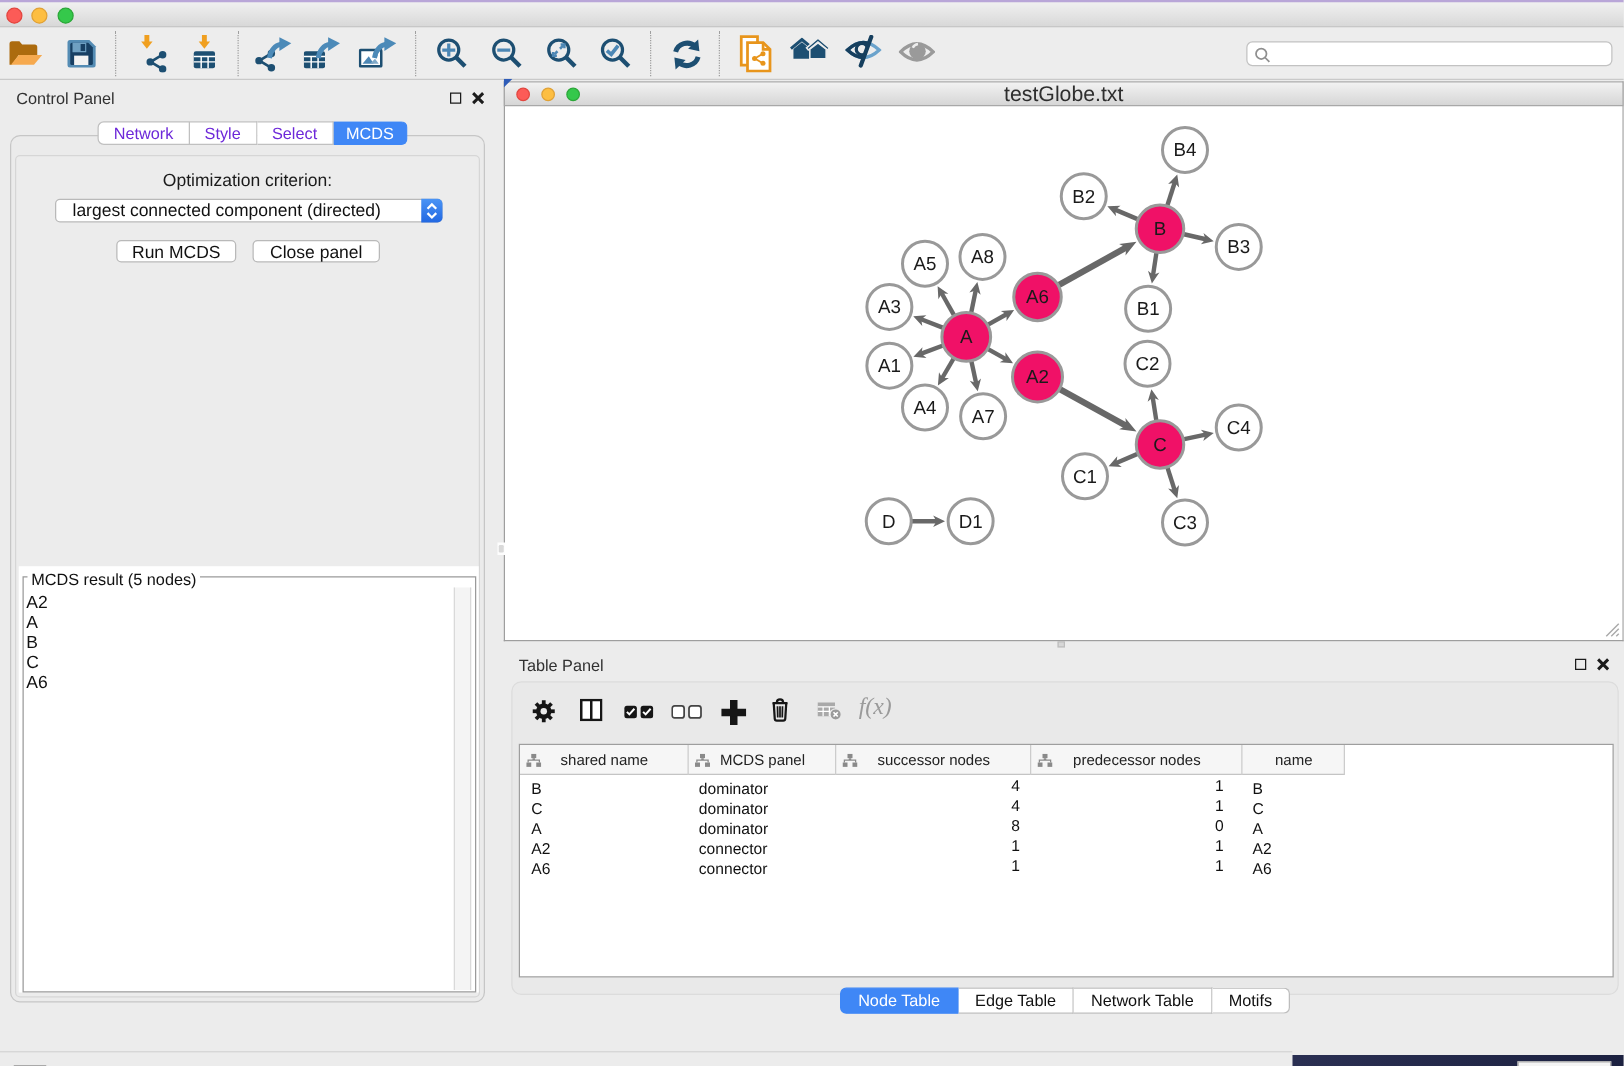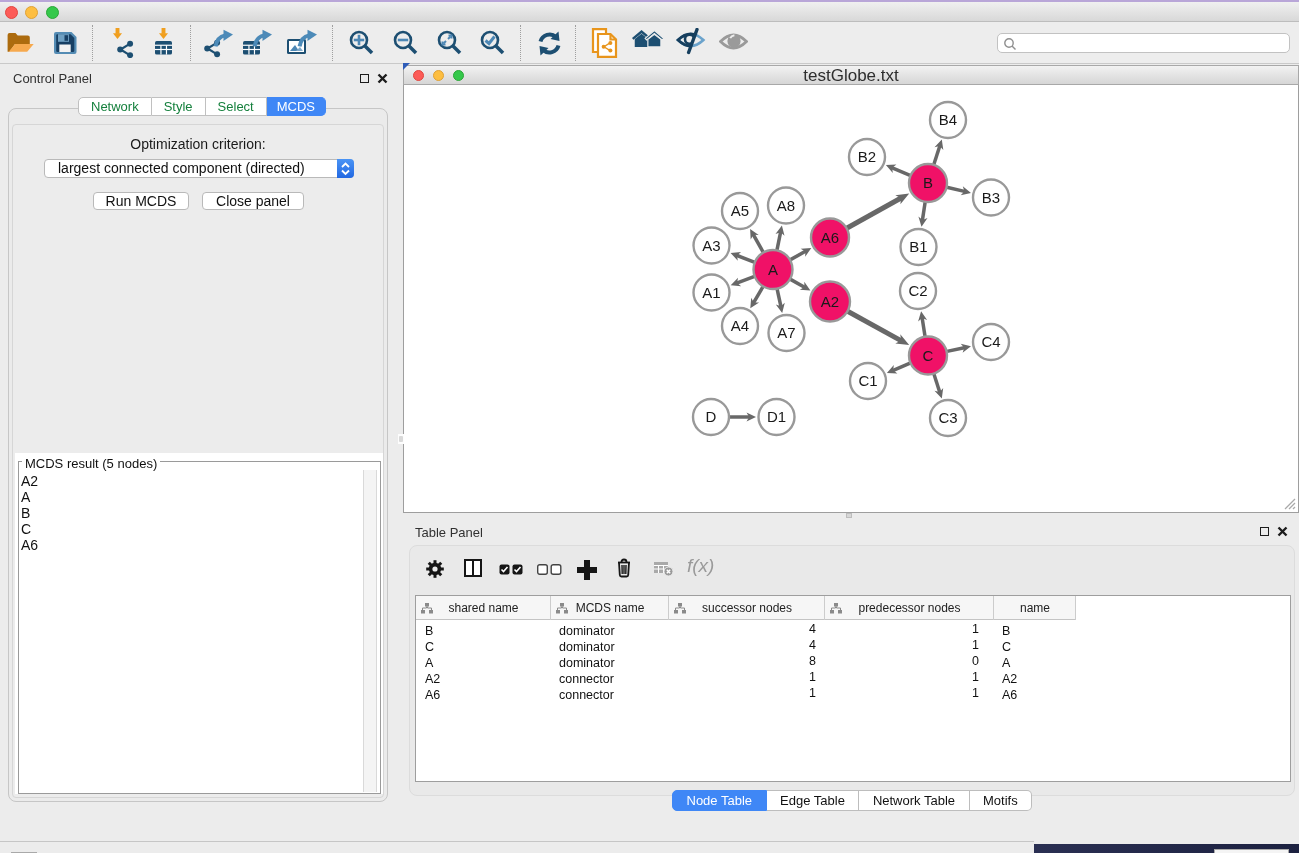--- a/index.html
+++ b/index.html
@@ -17,21 +17,21 @@
 #tl-g { left:46px; background:#35c84b; border:1px solid #2ba738; }
 #toolbar { left:0; top:22px; width:1299px; height:42px; background:#ededed; border-bottom:1px solid #c9c9c9; }
 .sep { top:3px; width:0; height:36px; border-left:1px dotted #9f9f9f; }
 #searchbox { left:997px; top:11px; width:293px; height:20px; background:#fff; border:1px solid #c2c2c2; border-radius:5px; }
 
 #cp-title { left:13px; top:71px; font-size:13px; color:#313131; }
 #leftpanel { left:8px; top:108px; width:380px; height:694px; background:#ebebeb; border:1px solid #c6c6c6; border-radius:8px; }
 #leftinner { left:12px; top:124px; width:372px; height:674px; background:#ececec; border:1px solid #d6d6d6; border-radius:4px; }
 .tabs { display:flex; }
 #cptabs { left:78px; top:97px; height:19px; }
-.tab { height:19px; line-height:18px; font-size:13px; color:#15803d; background:#fff;
+.tab { height:19px; line-height:18px; font-size:13px; color:#6d28d9; background:#fff;
   border:1px solid #c0c0c0; border-left:none; padding:0 12px; text-align:center;}
 .tab.first { border-left:1px solid #c0c0c0; border-radius:5px 0 0 5px; }
 .tab.last { border-radius:0 5px 5px 0; }
 .tab.sel { background:#3f87f6; color:#fff; border-color:#3f87f6; }
 #optlabel { left:0; top:136px; width:396px; text-align:center; font-size:14px; color:#1a1a1a; }
 #dropdown { left:44px; top:159px; width:310px; height:19px; background:#fff; border:1px solid #b9b9b9; border-radius:4px; font-size:14px; line-height:17px; color:#111; padding-left:13px; }
 #dd-step { right:-1px; top:-1px; width:17px; height:19px; border-radius:0 4px 4px 0;
   background:linear-gradient(#4a94f5,#2268e2); }
 .btn { height:18px; background:#fff; border:1px solid #b9b9b9; border-radius:4px; font-size:14px; line-height:16px; color:#111; text-align:center; }
 #btn-run { left:93px; top:192px; width:96px; }
@@ -451,21 +451,21 @@
         <g stroke="#fff" stroke-width="1">
           <line x1="0" y1="5.5" x2="14" y2="5.5"></line>
           <line x1="0" y1="9" x2="14" y2="9"></line>
           <line x1="4.5" y1="5.5" x2="4.5" y2="13"></line>
           <line x1="9.5" y1="5.5" x2="9.5" y2="13"></line>
         </g>
         <circle cx="14.5" cy="11.5" r="4.5" fill="#9a9a9a" stroke="#ebebeb" stroke-width="1"></circle>
         <path d="M12.8 9.8 L16.2 13.2 M16.2 9.8 L12.8 13.2" stroke="#fff" stroke-width="1.4"></path>
       </g>
     </svg>
-<div class="abs" style="left:272px;top:8px;font-family:Liberation Sans, sans-serif;font-style:italic;font-size:19px;color:#9a9a9a">f(x)</div>
+<div class="abs" style="left:272px;top:8px;font-family:Liberation Serif, serif;font-style:italic;font-size:19px;color:#9a9a9a">f(x)</div>
   </div>
 <div id="tbl" class="abs">
     <div class="abs" style="left:0;top:0;width:660px;height:24px;background:#f6f6f6;border-bottom:1px solid #c4c4c4"></div>
 <div class="abs" style="left:134px;top:0;width:1px;height:24px;background:#cccccc"></div>
 <div class="abs" style="left:5px;top:7px;width:12px;height:12px"><svg width="12" height="12" viewBox="0 0 12 12">
         <g fill="#8a8a8a">
           <rect x="4" y="0" width="4" height="3.5"></rect>
           <rect x="0" y="7" width="4" height="3.5"></rect>
           <rect x="8" y="7" width="4" height="3.5"></rect>
           <path d="M5.5 3.5 L5.5 5 L1.5 5 L1.5 7 M6.5 3.5 L6.5 5 L10.5 5 L10.5 7" stroke="#8a8a8a" fill="none"></path>
@@ -474,21 +474,21 @@
 <div class="abs th2" style="left:0px;top:0;width:135px;height:24px;line-height:24px;text-align:center;font-size:12px;color:#222">shared name</div>
 <div class="abs" style="left:252px;top:0;width:1px;height:24px;background:#cccccc"></div>
 <div class="abs" style="left:140px;top:7px;width:12px;height:12px"><svg width="12" height="12" viewBox="0 0 12 12">
         <g fill="#8a8a8a">
           <rect x="4" y="0" width="4" height="3.5"></rect>
           <rect x="0" y="7" width="4" height="3.5"></rect>
           <rect x="8" y="7" width="4" height="3.5"></rect>
           <path d="M5.5 3.5 L5.5 5 L1.5 5 L1.5 7 M6.5 3.5 L6.5 5 L10.5 5 L10.5 7" stroke="#8a8a8a" fill="none"></path>
         </g>
       </svg></div>
-<div class="abs th2" style="left:135px;top:0;width:118px;height:24px;line-height:24px;text-align:center;font-size:12px;color:#222">MCDS name</div>
+<div class="abs th2" style="left:135px;top:0;width:118px;height:24px;line-height:24px;text-align:center;font-size:12px;color:#222">MCDS panel</div>
 <div class="abs" style="left:408px;top:0;width:1px;height:24px;background:#cccccc"></div>
 <div class="abs" style="left:258px;top:7px;width:12px;height:12px"><svg width="12" height="12" viewBox="0 0 12 12">
         <g fill="#8a8a8a">
           <rect x="4" y="0" width="4" height="3.5"></rect>
           <rect x="0" y="7" width="4" height="3.5"></rect>
           <rect x="8" y="7" width="4" height="3.5"></rect>
           <path d="M5.5 3.5 L5.5 5 L1.5 5 L1.5 7 M6.5 3.5 L6.5 5 L10.5 5 L10.5 7" stroke="#8a8a8a" fill="none"></path>
         </g>
       </svg></div>
 <div class="abs th2" style="left:253px;top:0;width:156px;height:24px;line-height:24px;text-align:center;font-size:12px;color:#222">successor nodes</div>

